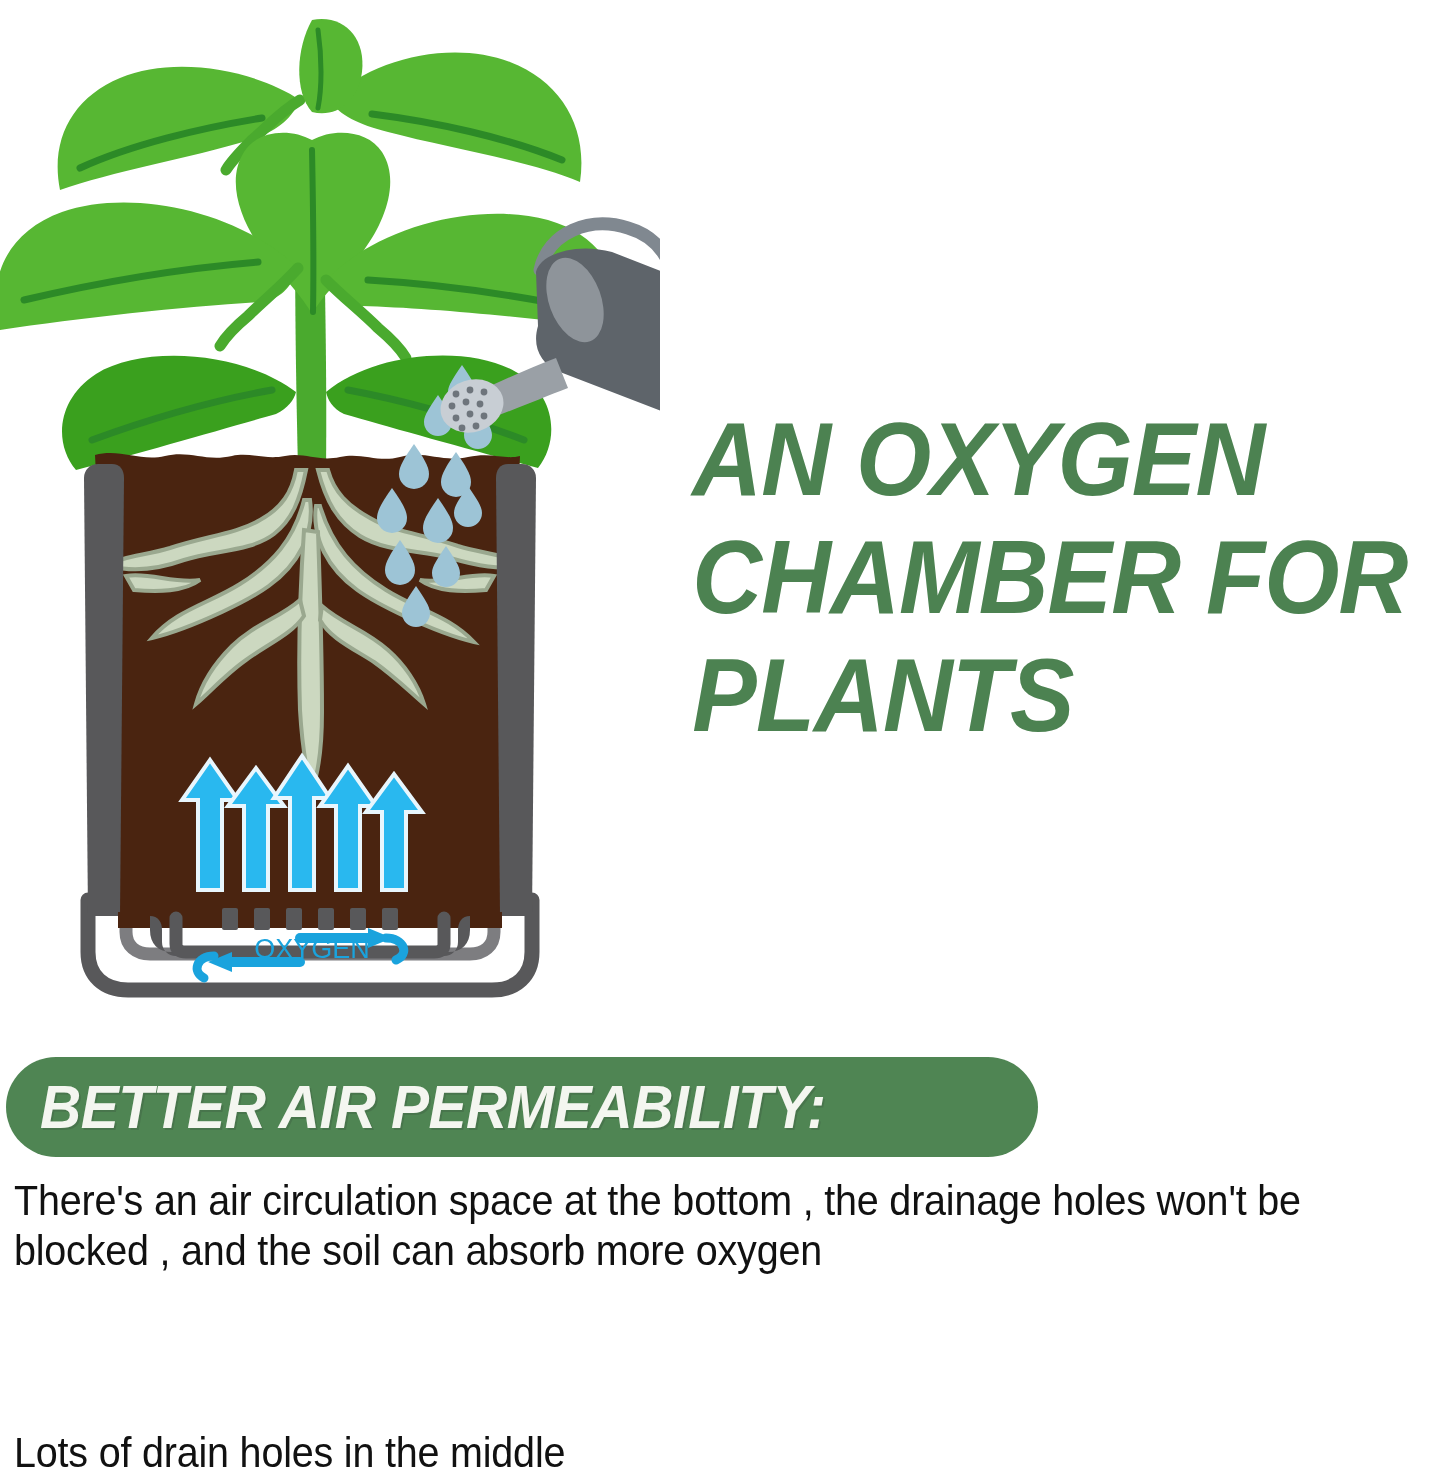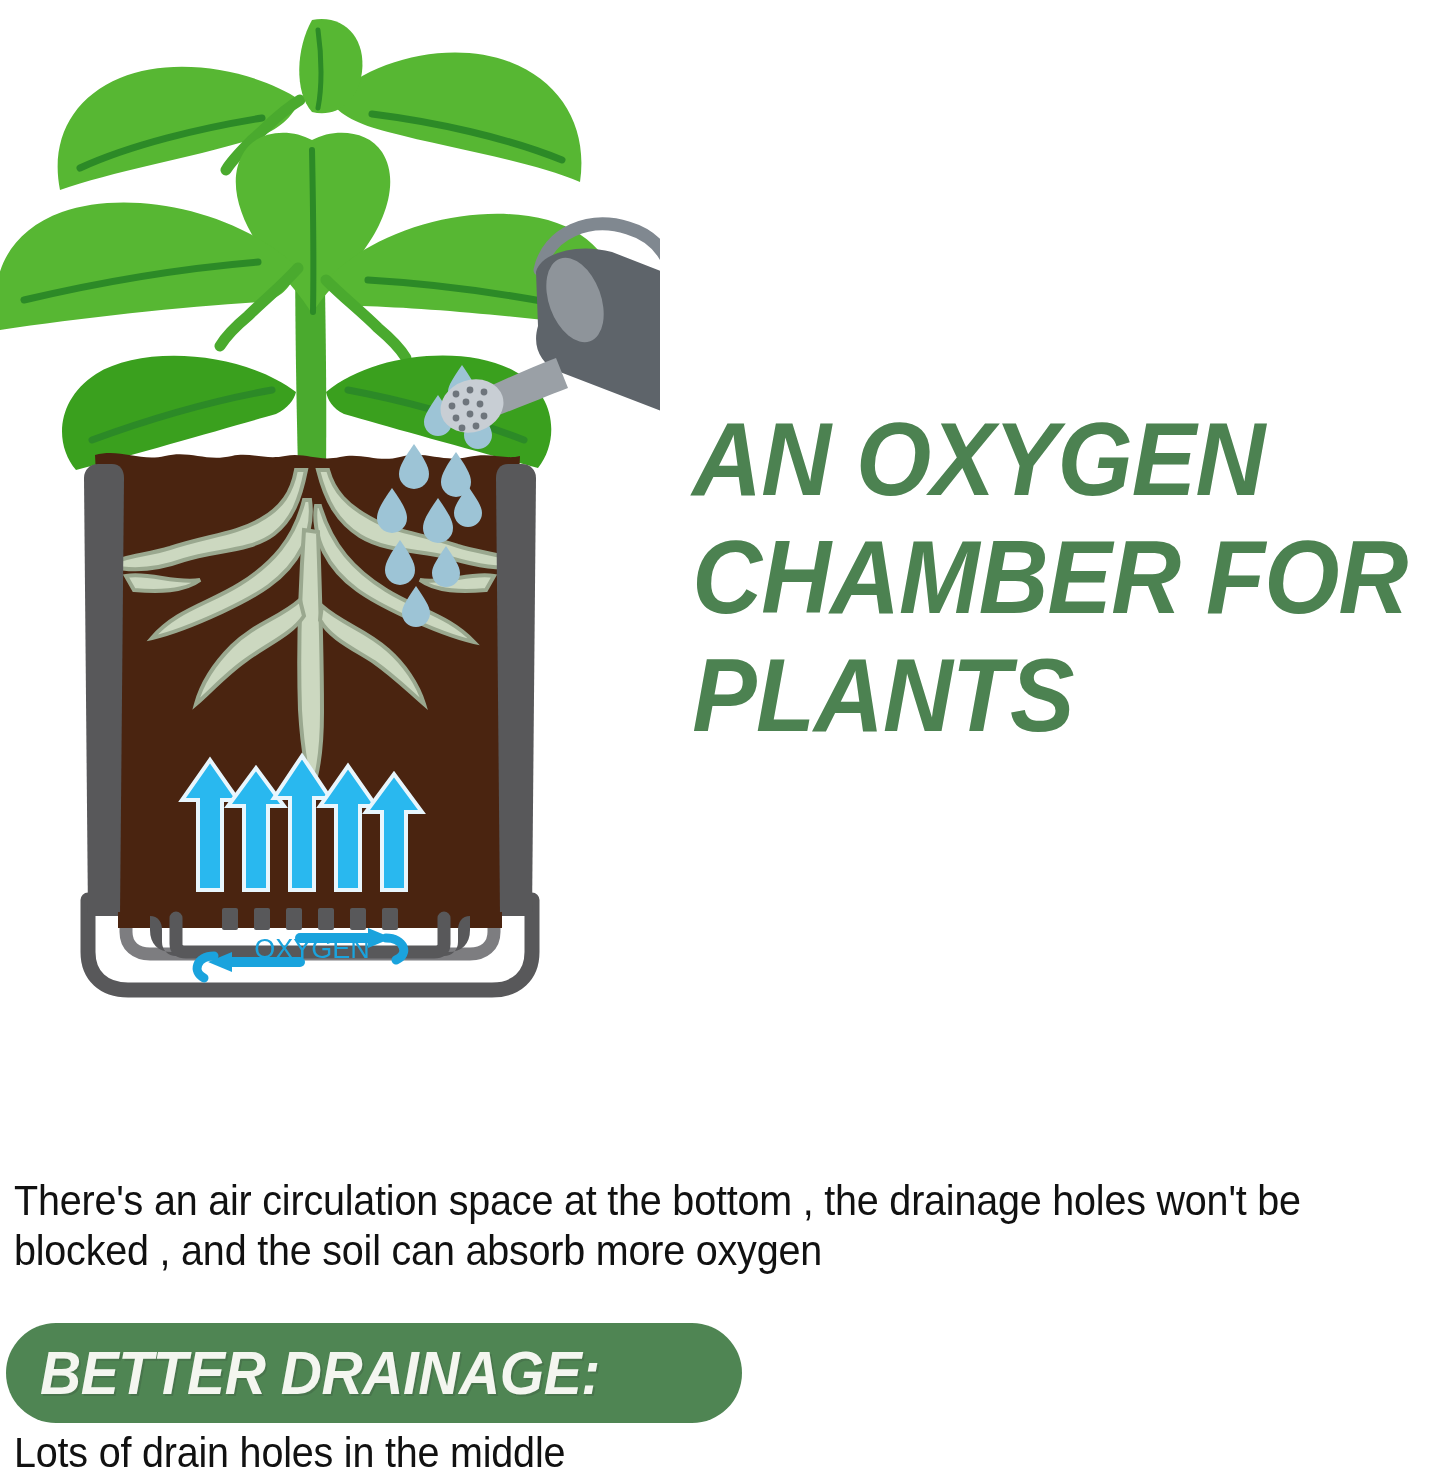--- a/index.html
+++ b/index.html
@@ -301,20 +301,20 @@
       </g>
     </svg>
   </div>
 
   <div id="headline">
     <span class="headline-line">AN OXYGEN</span>
     <span class="headline-line">CHAMBER FOR</span>
     <span class="headline-line">PLANTS</span>
   </div>
 
+  <div class="feature-banner" id="banner-air">
+    <span class="feature-banner-text">BETTER AIR PERMEABILITY:</span>
+  </div>
   <div class="feature-body" id="body-air">There's an air circulation space at the bottom , the drainage holes won't be blocked , and the soil can absorb more oxygen</div>
 
-  <div class="feature-banner" id="banner-drainage">
-    <span class="feature-banner-text">BETTER DRAINAGE:</span>
-  </div>
   <div class="feature-body" id="body-drainage">Lots of drain holes in the middle</div>
 
 </div>
 
 </body></html>

